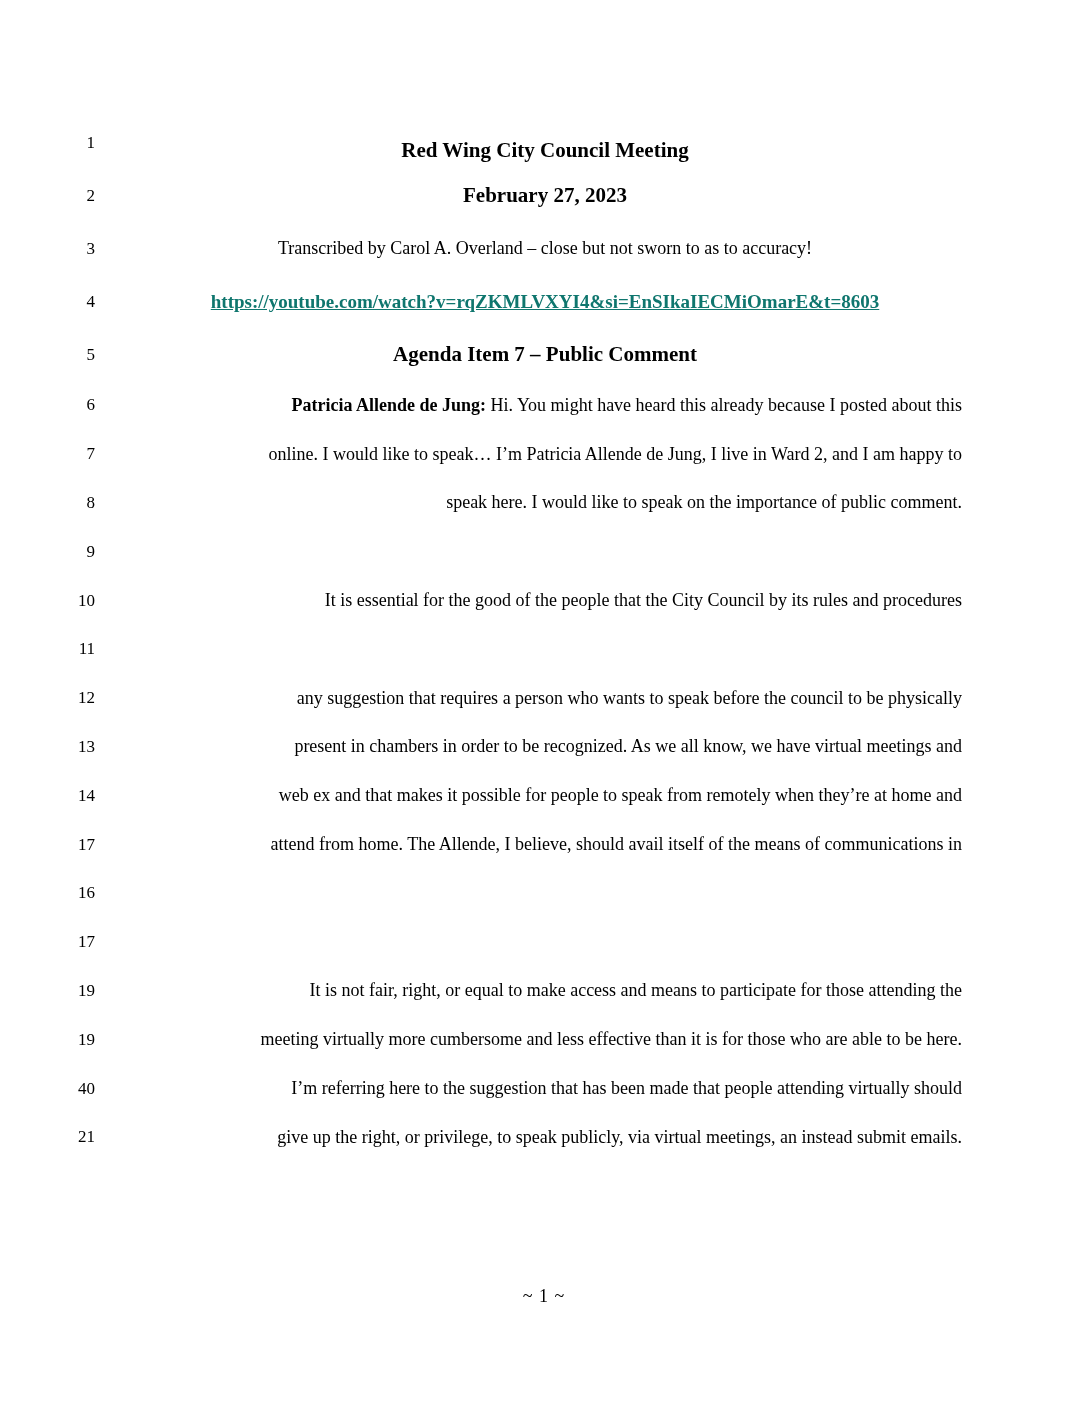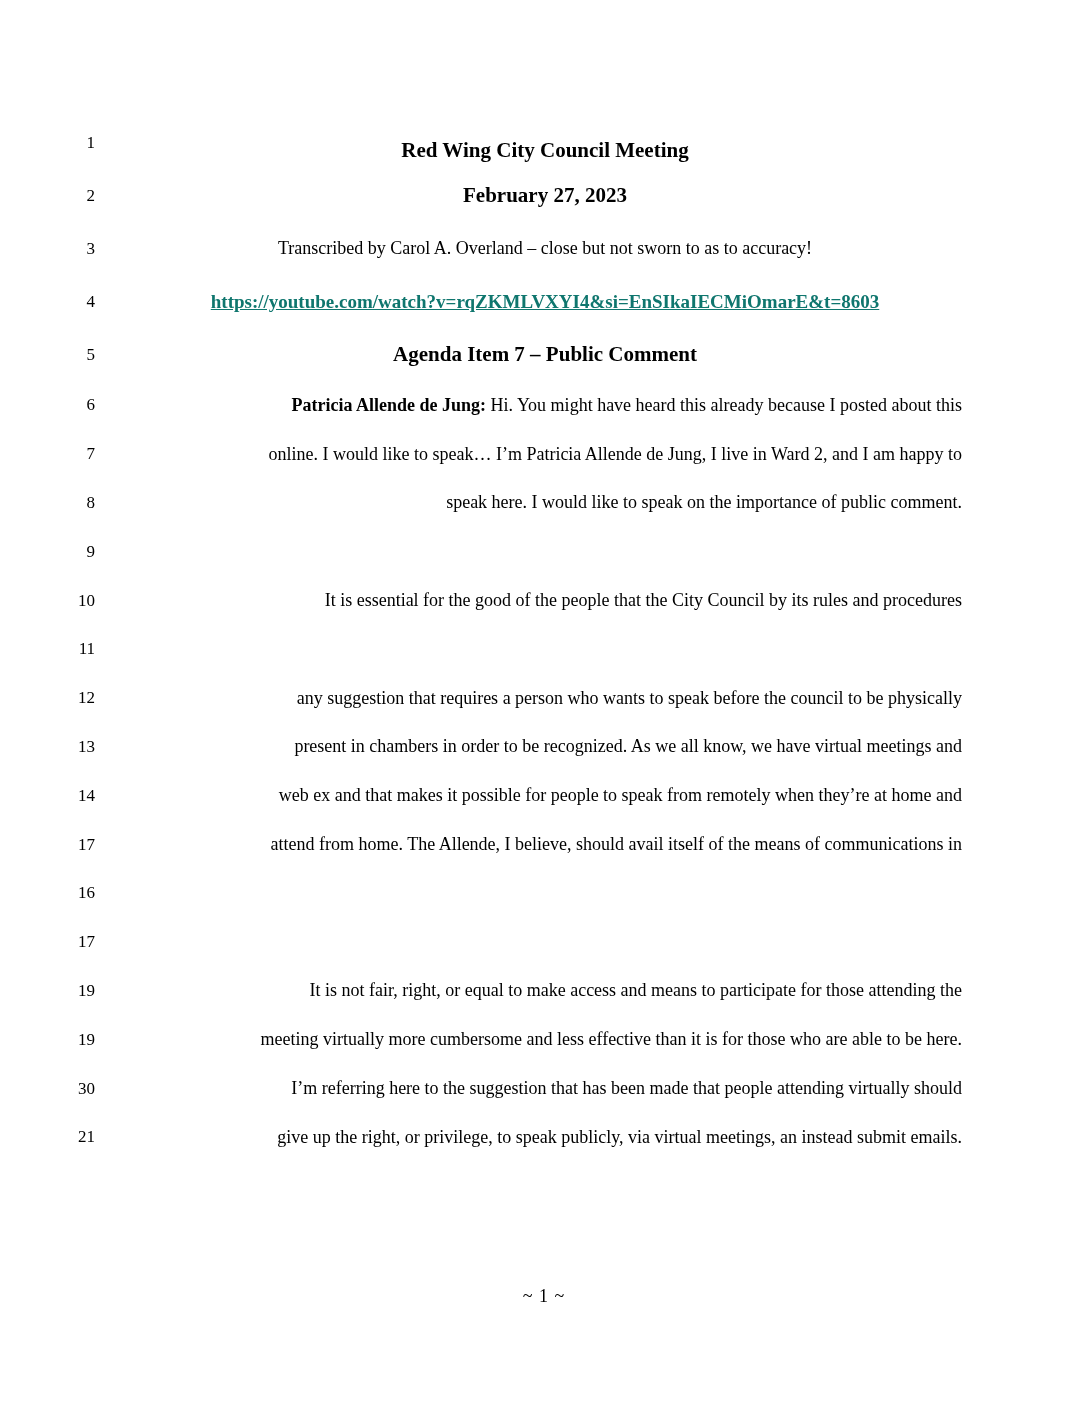--- a/index.html
+++ b/index.html
@@ -136,21 +136,21 @@
       </div>
       <div class="row body">
         <span class="num">19</span>
         <div class="content"><span>It is not fair, right, or equal to make access and means to participate for those attending the</span></div>
       </div>
       <div class="row body">
         <span class="num">19</span>
         <div class="content"><span>meeting virtually more cumbersome and less effective than it is for those who are able to be here.</span></div>
       </div>
       <div class="row body">
-        <span class="num">30</span>
+        <span class="num">40</span>
         <div class="content"><span>I’m referring here to the suggestion that has been made that people attending virtually should</span></div>
       </div>
       <div class="row body">
         <span class="num">21</span>
         <div class="content"><span>give up the right, or privilege, to speak publicly, via virtual meetings, an instead submit emails.</span></div>
       </div>
     </div>
   <div class="footer">~ 1 ~</div>
 </div>
 

